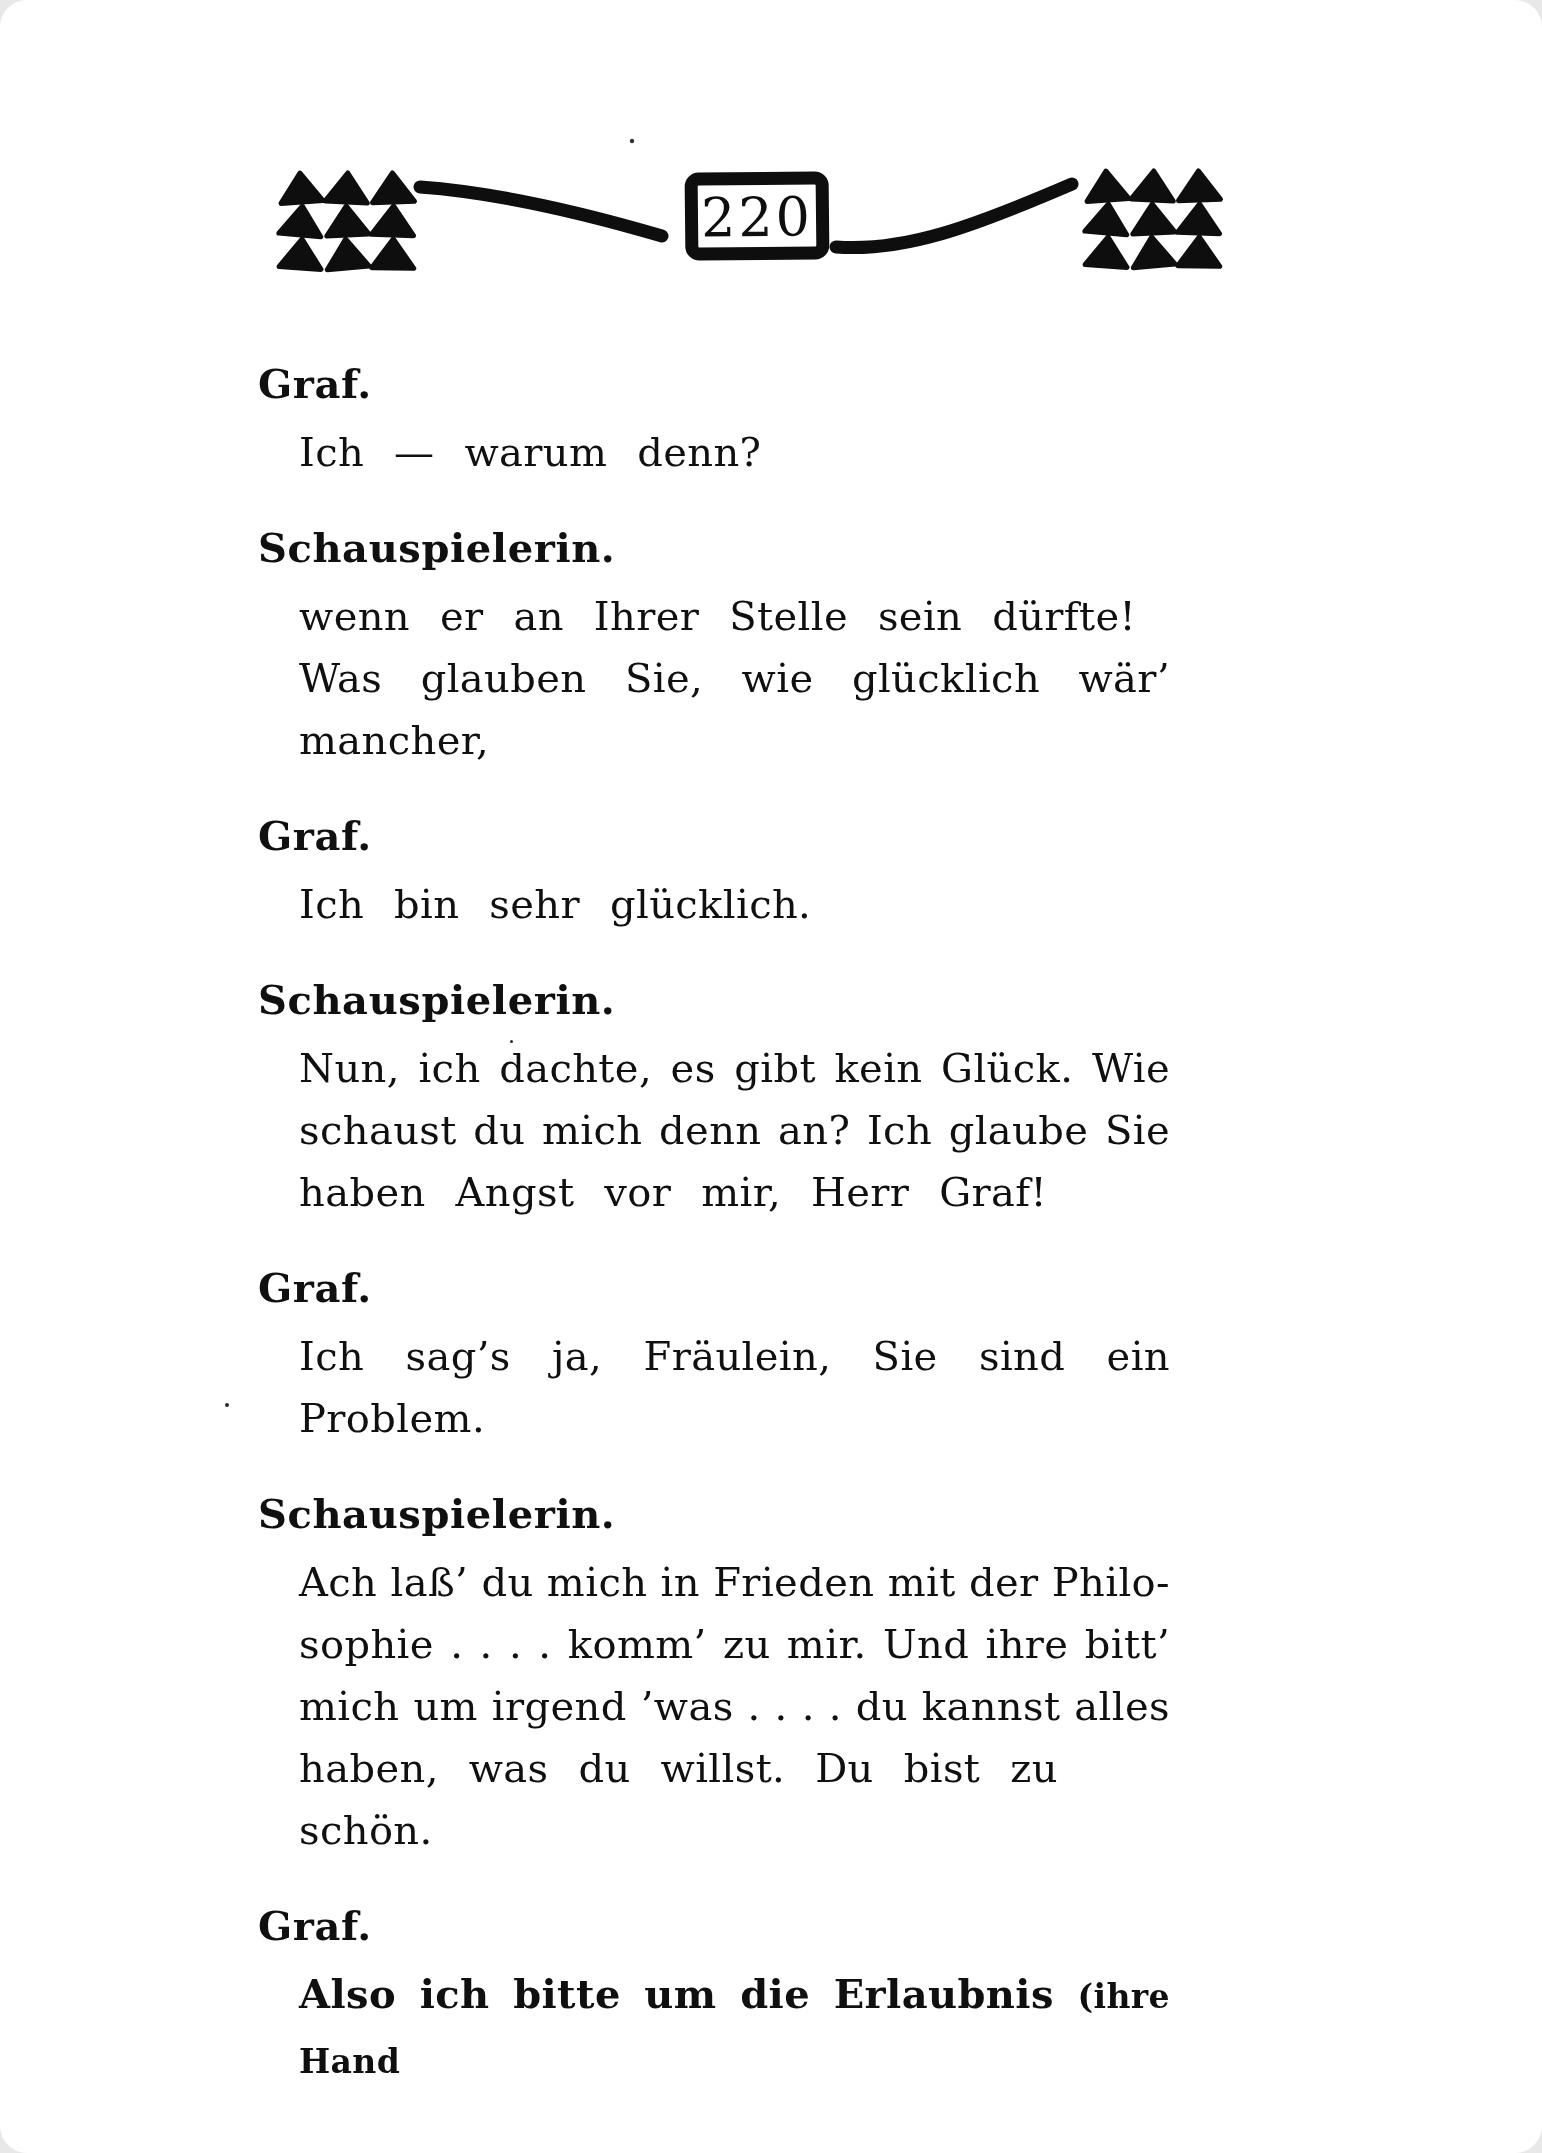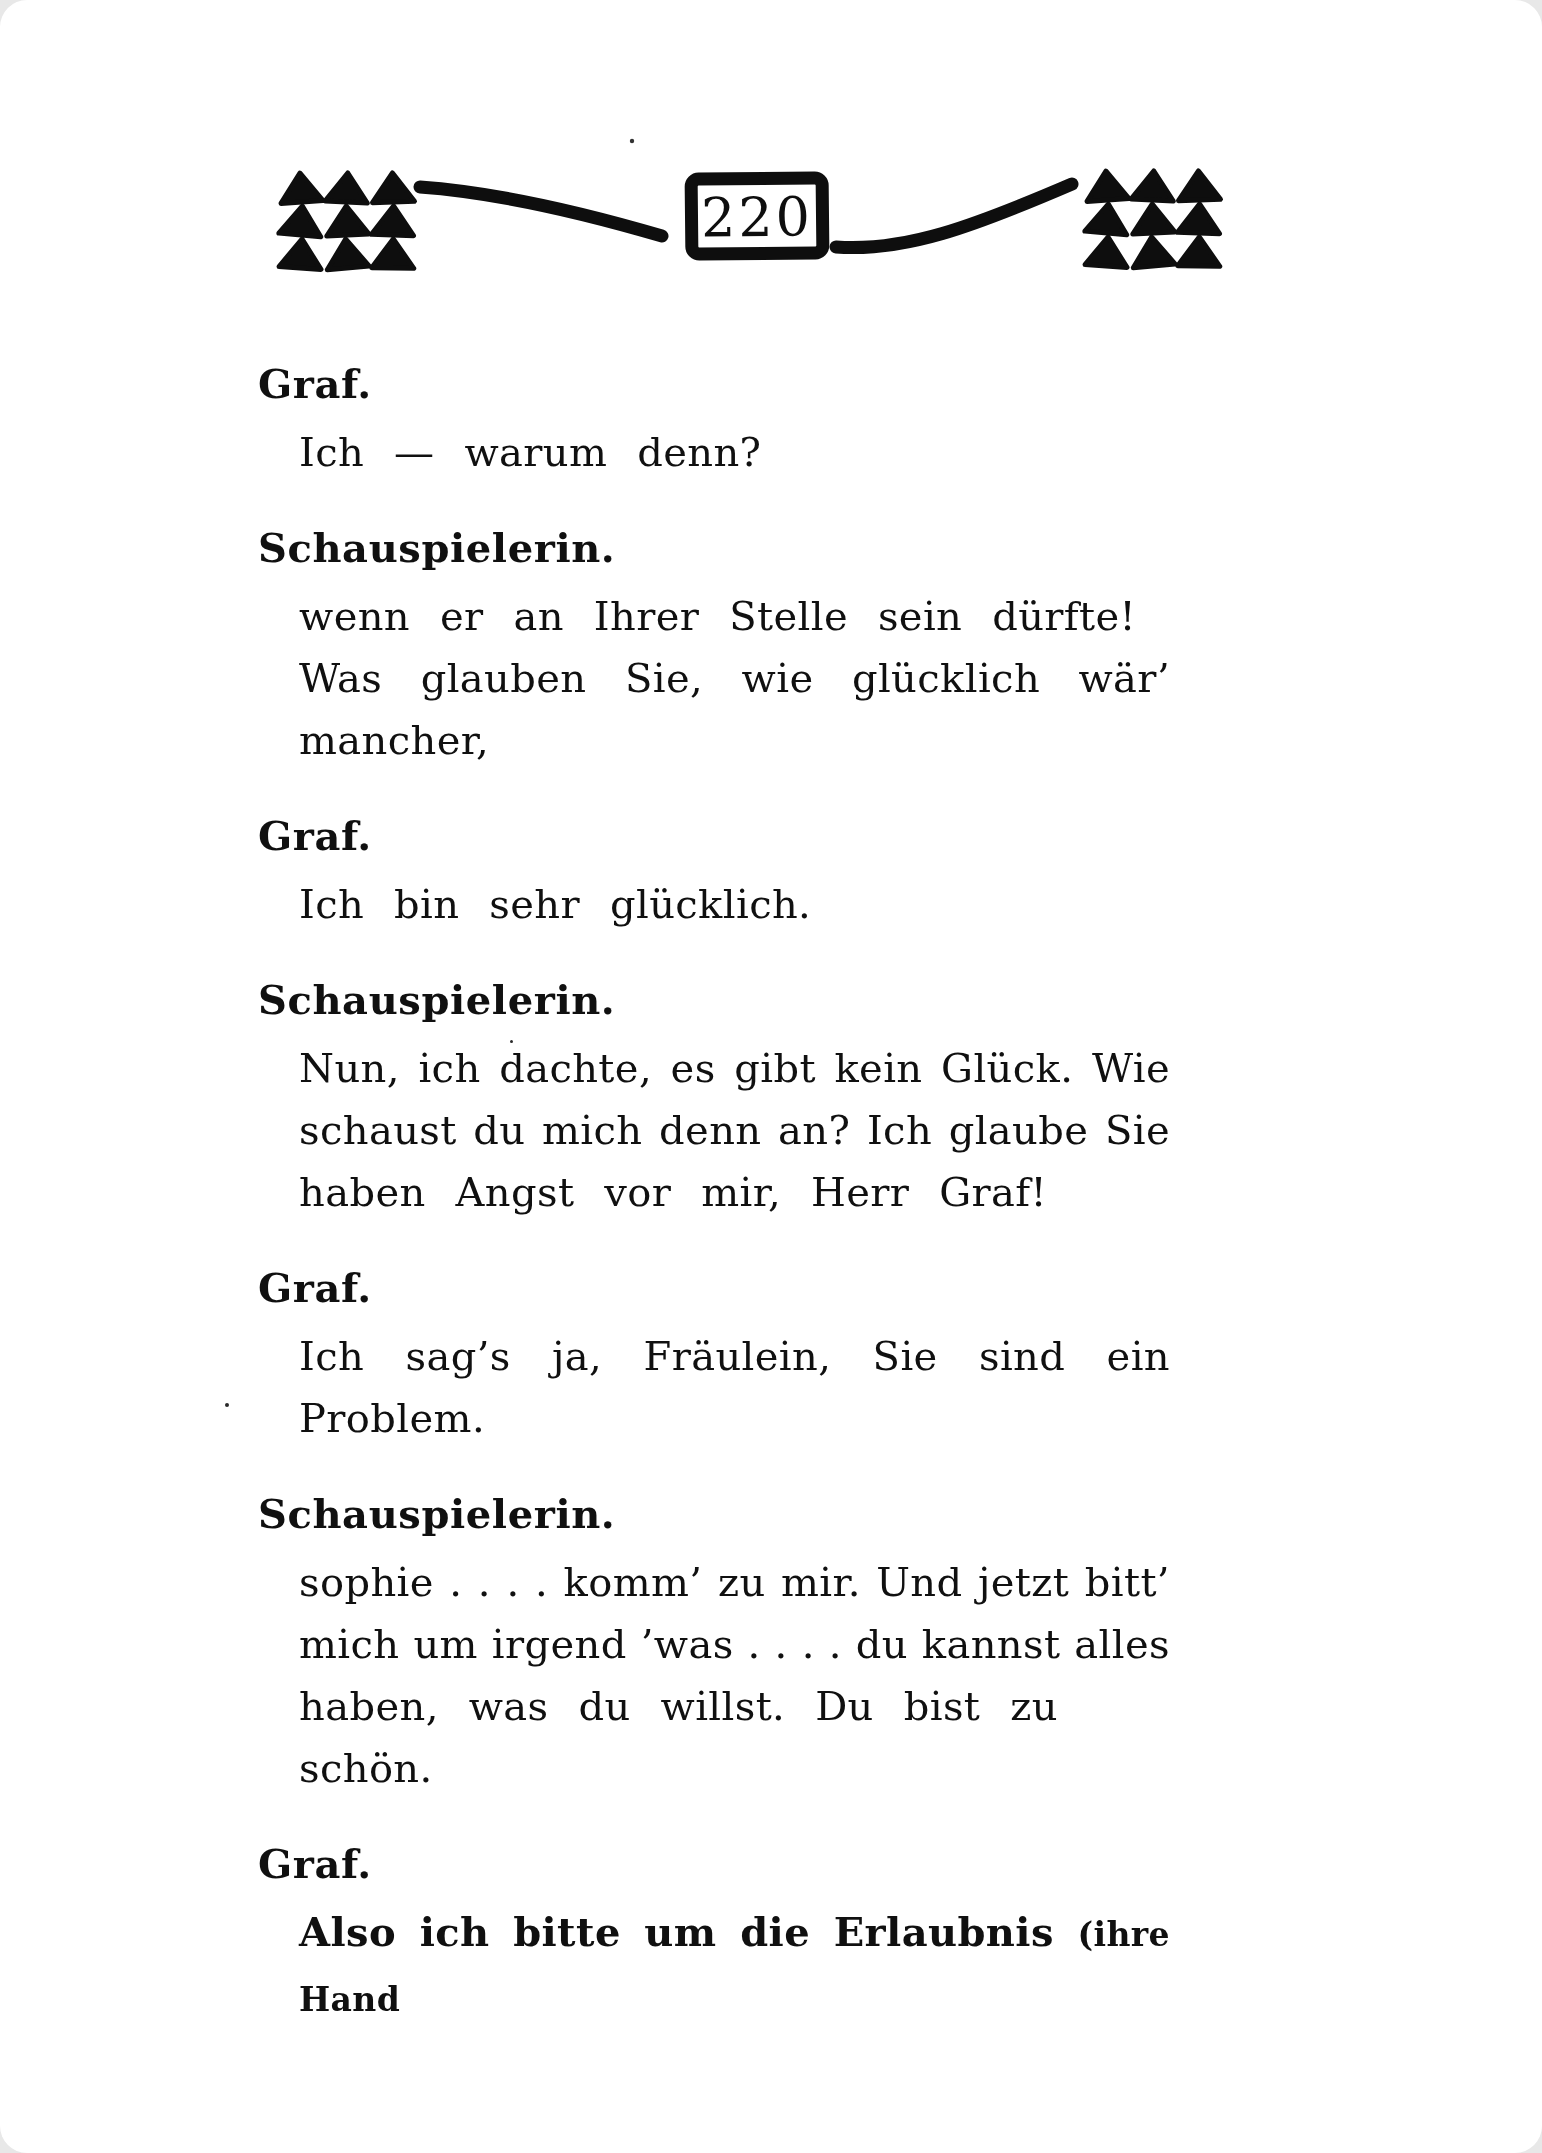--- a/index.html
+++ b/index.html
@@ -114,21 +114,22 @@
         <div class="line just"><span class="seg-normal">Nun, ich dachte, es gibt kein Glück. Wie</span></div>
         <div class="line just"><span class="seg-normal">schaust du mich denn an? Ich glaube Sie</span></div>
         <div class="line loose"><span class="seg-normal">haben Angst vor mir, Herr Graf!</span></div>
       </div>
       <div class="block">
         <div class="speaker">Graf.</div>
         <div class="line just"><span class="seg-normal">Ich sag’s ja, Fräulein, Sie sind ein Problem.</span></div>
       </div>
       <div class="block">
         <div class="speaker">Schauspielerin.</div>
-        <div class="line just"><span class="seg-normal">sophie . . . . komm’ zu mir. Und jetzt bitt’</span></div>
+        <div class="line just"><span class="seg-normal">Ach laß’ du mich in Frieden mit der Philo-</span></div>
+        <div class="line just"><span class="seg-normal">sophie . . . . komm’ zu mir. Und ihre bitt’</span></div>
         <div class="line just"><span class="seg-normal">mich um irgend ’was . . . . du kannst alles</span></div>
         <div class="line loose"><span class="seg-normal">haben, was du willst. Du bist zu schön.</span></div>
       </div>
       <div class="block">
         <div class="speaker">Graf.</div>
         <div class="line just"><span class="seg-bold">Also ich bitte um die Erlaubnis </span><span class="seg-small">(ihre Hand</span></div>
       </div>
     </main>
 
   <div class="speck" style="left:225px;top:1403px;"></div>

